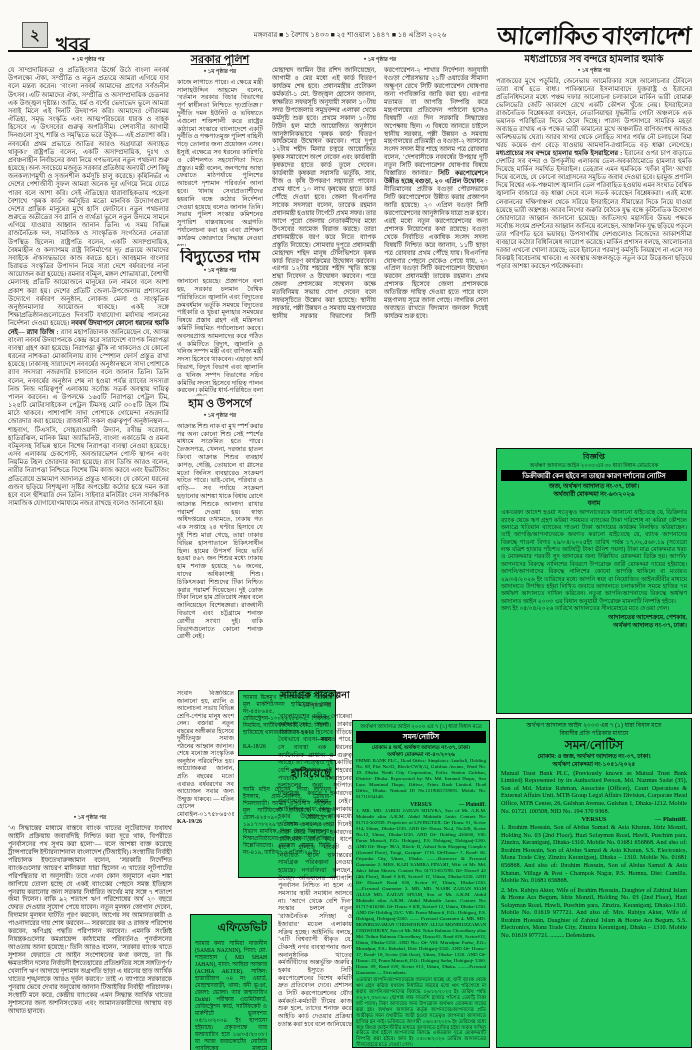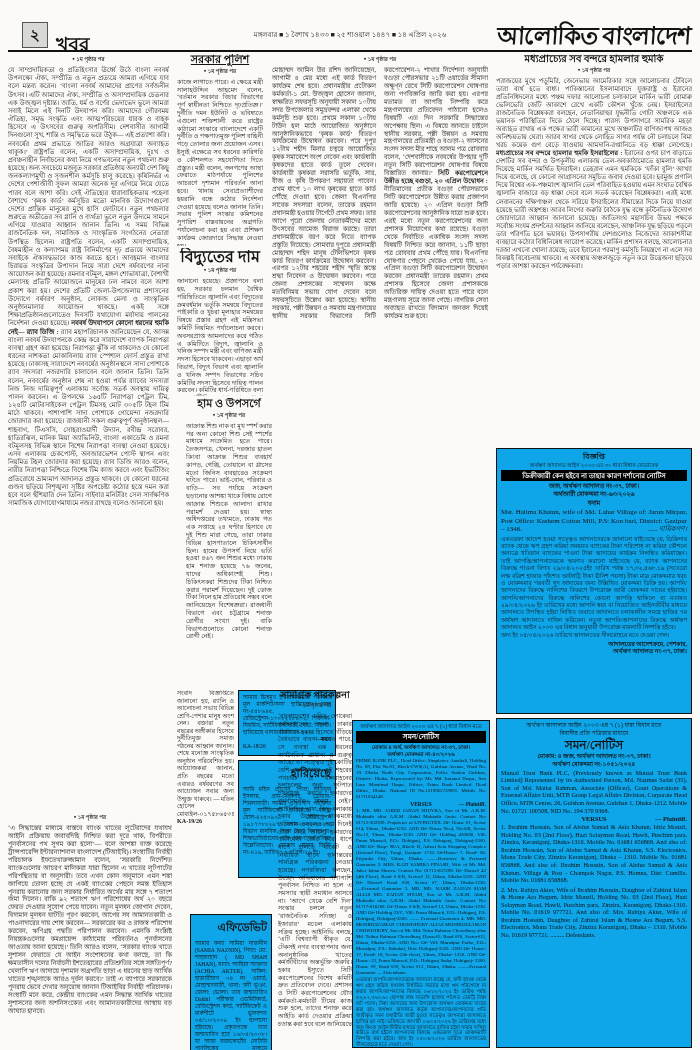--- a/index.html
+++ b/index.html
@@ -14,21 +14,21 @@
   #dateline{position:absolute;left:0;right:0;top:13px;text-align:center;font-size:7px;color:#222;}
   #logo{position:absolute;right:2px;top:1px;font-size:24px;font-weight:900;letter-spacing:-1px;transform:skewX(-4deg);}
   
   .headline{font-weight:bold;text-align:center;line-height:1.08;margin:0 0 1px 0;}
   .marker{text-align:center;font-size:5.6px;font-weight:bold;color:#333;margin:1px 0 2px 0;}
   .marker::before{content:"\25CF  ";font-size:4.5px;vertical-align:1px;}
   .body{font-size:6.6px;line-height:1.24;text-align:justify;word-spacing:-0.2px;}
   .body b{font-weight:bold;}
   .cols2{column-count:2;column-gap:8px;}
   
-  .box{border:1px solid #111;background:#0ea5e9;padding:3px 4px;box-sizing:border-box;}
+  .box{border:1px solid #111;background:#22c55e;padding:3px 4px;box-sizing:border-box;}
   .boxtitle{font-weight:bold;text-align:right;font-size:11px;margin:1px 0 2px 0;}
   .tiny{font-size:5.6px;line-height:1.25;text-align:justify;}
   .tiny-r{font-size:5.6px;line-height:1.3;text-align:right;font-weight:bold;}
   .bar{background:#000;color:#fff;font-weight:bold;text-align:center;font-size:6.8px;line-height:1.35;padding:1px 2px;margin:1px 0;}
   .cline{text-align:center;font-size:6.2px;font-weight:bold;line-height:1.3;}
   .csmall{text-align:center;font-size:5.4px;line-height:1.3;}
   .legal{font-size:5.9px;line-height:1.22;text-align:justify;}
   .legal5{font-size:4.9px;line-height:1.22;text-align:justify;}
   .versus{display:flex;justify-content:center;position:relative;font-weight:bold;font-size:6.4px;margin:1px 0;}
   .versus .pl{position:absolute;right:0;font-weight:bold;}
@@ -61,21 +61,21 @@
     <div class="marker">১ম পৃষ্ঠার পর</div>
     <div class="body" style="font-size:6.3px;">কাজে লাগাতে পারে। এ ক্ষেত্রে মন্ত্রী সালাহউদ্দিন আহমেদ বলেন, ‘বর্তমান সরকার বিচার বিভাগের পূর্ণ স্বাধীনতা নিশ্চিতে দৃঢ়প্রতিজ্ঞ।’ দুর্নীতি দমন ইউনিট ও ভবিষ্যতে এগুলো শক্তিশালী করে রাষ্ট্রের কাঠামো সংস্কারে বাংলাদেশে একটি দুর্নীতি ও পক্ষপাতমুক্ত পুলিশ বাহিনী গড়ে তোলার জন্য প্রয়োজন এসব। ইস্যুই এক্ষেত্রে সব ধরনের কারিগরি ও কৌশলগত সহযোগিতা দিতে প্রস্তুত। মন্ত্রী বলেন, জনগণের আস্থা ফেরাতে মাঠপর্যায়ে পুলিশের আচরণে দৃশ্যমান পরিবর্তন আনা হবে। থানায় সেবাপ্রত্যাশীদের হয়রানি বন্ধে কঠোর নির্দেশনা দেওয়া হয়েছে বলেও জানান তিনি। সভায় পুলিশ সংস্কার কমিশনের সুপারিশ বাস্তবায়নের অগ্রগতি পর্যালোচনা করা হয় এবং প্রশিক্ষণ কার্যক্রম জোরদারে সিদ্ধান্ত নেওয়া হয়।</div>
   </div>
 
   <div class="abs" style="left:177px;top:248px;width:86px;height:148px;">
     <div class="headline" style="font-size:16px;">বিদ্যুতের দাম</div>
     <div class="marker">১ম পৃষ্ঠার পর</div>
     <div class="body" style="font-size:6.3px;">জানানো হয়েছে। প্রজ্ঞাপনে বলা হয়, সরকার চলমান বৈশ্বিক পরিস্থিতিতে জ্বালানি এবং বিদ্যুতের ক্রমবর্ধমান ভর্তুকি সমন্বয়ে বিদ্যুতের পাইকারি ও খুচরা মূল্যহার সমন্বয়ের বিষয়ে প্রস্তাব গ্রহণ এই মন্ত্রিসভা কমিটি নিয়মিত পর্যালোচনা করবে। অবসরপ্রাপ্ত আমলাদের করে গঠিত এ কমিটিতে বিদ্যুৎ, জ্বালানি ও খনিজ সম্পদ মন্ত্রী এবং বাণিজ্য মন্ত্রী সদস্য হিসেবে থাকবেন। এছাড়া অর্থ বিভাগ, বিদ্যুৎ বিভাগ এবং জ্বালানি ও খনিজ সম্পদ বিভাগের সচিব কমিটির সদস্য হিসেবে দায়িত্ব পালন করবেন। কমিটির ধার্য-পরিধিতে বলা হয়, অর্থনীতিতে চাপ কমাতে ধাপে ধাপে মূল্যহার সমন্বয়ের সুপারিশ করবে। বিইআরসি শুনানি শেষে নতুন মূল্যহার ঘোষণা করা হবে বলে সংশ্লিষ্ট সূত্রে জানা গেছে।</div>
   </div>
 
-  <div class="abs" style="left:186px;top:398px;width:86px;height:288px;">
+  <div class="abs" style="left:177px;top:398px;width:86px;height:288px;">
     <div class="headline" style="font-size:11px;">হাম ও উপসর্গে</div>
     <div class="marker">১ম পৃষ্ঠার পর</div>
     <div class="body" style="font-size:6.3px;">আক্রান্ত শিশু নাক বা মুখ স্পর্শ করার পর অন্য কোনো শিশু সেই স্পর্শের মাধ্যমে সংক্রমিত হতে পারে। তৈজসপত্র, খেলনা, দরজার হাতল কিংবা আক্রান্ত শিশুর ব্যবহার্য কাপড়, গেঞ্জি, তোয়ালে বা গ্লাসের মতো জিনিস ব্যবহারেও সংক্রমণ ঘটতে পারে। ভাই-বোন, পরিবার ও বাড়ি— সব পর্যায়ে সংক্রমণ ছড়ানোর আশঙ্কা থাকে বিধায় রোগে আক্রান্ত শিশুকে আলাদা রাখার পরামর্শ দেওয়া হয়। স্বাস্থ্য অধিদপ্তরের তথ্যমতে, ঢাকায় গত এক সপ্তাহে ২৪ ঘণ্টার হিসাবে যে দুই শিশু মারা গেছে, তারা ঢাকার বিভিন্ন হাসপাতালে চিকিৎসাধীন ছিল। হামের উপসর্গ নিয়ে ভর্তি হওয়া ৪৬৭ জন শিশুর মধ্যে ঢাকায় হাম শনাক্ত হয়েছে ৭৬ জনের, যাদের অধিকাংশই শিশু। চিকিৎসকরা শিশুদের টিকা নিশ্চিত করার পরামর্শ দিয়েছেন। দুই ডোজ টিকা নিলে হাম প্রতিরোধ সম্ভব বলে জানিয়েছেন বিশেষজ্ঞরা। রাজধানী বিভাগে এবং চট্টগ্রামে শনাক্ত রোগীর সংখ্যা দুই। বাকি বিভাগগুলোতে কোনো শনাক্ত রোগী নেই।</div>
   </div>
 
   <div class="abs" style="left:177px;top:690px;width:57px;height:188px;">
     <div class="body" style="font-size:6.1px;">সংবাদ বিজ্ঞপ্তিতে জানানো হয়, র‍্যালি ও আলোচনা সভায় বিভিন্ন শ্রেণি-পেশার মানুষ অংশ নেন। বক্তারা নতুন বছরের অঙ্গীকার হিসেবে দুর্নীতিমুক্ত সমাজ গঠনের আহ্বান জানান। শেষে মনোজ্ঞ সাংস্কৃতিক অনুষ্ঠান পরিবেশিত হয়। আয়োজকরা জানান, প্রতি বছরের মতো এবারও বর্ষবরণের সব আয়োজন সবার জন্য উন্মুক্ত থাকবে। — মতিন হোসেন মোবাইল-০১৭৫৮৬৫৩৪০৬</div>
     <div style="font-size:6.1px;font-weight:bold;">KA-19/26</div>
   </div>
 
@@ -115,21 +115,20 @@
     <div class="body" style="font-size:6.5px;"><span>পরাজয়ের মুখে পড়ুমিরি, জেনেভায় আমেরিকার সঙ্গে আলোচনার টেবিলে তারা ব্যর্থ হতে বাধ্য। পাকিস্তানের ইসলামাবাদে যুক্তরাষ্ট্র ও ইরানের প্রতিনিধিদলের মধ্যে পঞ্চম দফার আলোচনা চলাকালে মার্কিন ভারী বোমারু ভেলিভেরি জেটি আকাশে রেখে একটি কৌশল খুঁজে নেয়। ইসরাইলের রাজনৈতিক বিশ্লেষকরা বলছেন, নেতানিয়াহুর যুদ্ধনীতি গোটা অঞ্চলকে এক ভয়ানক পরিস্থিতির দিকে ঠেলে দিচ্ছে। পারস্য উপসাগরে সামরিক মহড়া অব্যাহত রাখায় এক পক্ষের ভারী কামানের মুখে অঞ্চলটির বাণিজ্যপথ আজও অনিশ্চয়তায় ঘেরা। আরব সাগর থেকে লোহিত সাগর পর্যন্ত নৌ চলাচলে বিমা খরচ কয়েক গুণ বেড়ে যাওয়ায় আমদানি-রপ্তানিতে বড় ধাক্কা লেগেছে। </span><b>মধ্যপ্রাচ্যের সব বন্দরে হামলার হুমকি ইসরাইলের : </b><span>ইরানের ওপর চাপ বাড়াতে দেশটির সব বন্দর ও উপকূলীয় এলাকায় তেল-অবকাঠামোতে হামলার হুমকি দিয়েছে মার্কিন সমর্থিত ইসরাইল। তেহরান এমন হুমকিকে ‘ফাঁকা বুলি’ আখ্যা দিয়ে বলেছে, যে কোনো আগ্রাসনের সমুচিত জবাব দেওয়া হবে। হরমুজ প্রণালি দিয়ে বিশ্বের এক-পঞ্চমাংশ জ্বালানি তেল পরিবাহিত হওয়ায় এমন সংঘাত বৈশ্বিক জ্বালানি বাজারে বড় ধাক্কা দেবে বলে সতর্ক করেছেন বিশ্লেষকরা। এরই মধ্যে লেবাননের দক্ষিণাঞ্চল থেকে সরিয়ে ইসরাইলের সীমান্তের দিকে নিয়ে যাওয়া হয়েছে ভারী অস্ত্রশস্ত্র। আরব লিগের জরুরি বৈঠকে যুদ্ধ বন্ধে কূটনৈতিক উদ্যোগ জোরদারের আহ্বান জানানো হয়েছে। জাতিসংঘ মহাসচিব উভয় পক্ষকে সর্বোচ্চ সংযম প্রদর্শনের আহ্বান জানিয়ে বলেছেন, আঞ্চলিক যুদ্ধ ছড়িয়ে পড়লে তার পরিণতি হবে ভয়াবহ। উপসাগরীয় দেশগুলোও নিজেদের আকাশসীমা ব্যবহারে কঠোর বিধিনিষেধ আরোপ করেছে। মার্কিন প্রশাসন বলছে, আলোচনার দরজা এখনো খোলা রয়েছে; তবে ইরানের পরমাণু কর্মসূচি নিয়ন্ত্রণে না এলে সব বিকল্পই বিবেচনায় থাকবে। এ অবস্থায় অঞ্চলজুড়ে নতুন করে উত্তেজনা ছড়িয়ে পড়ার আশঙ্কা করছেন পর্যবেক্ষকরা।</span></div>
   </div>
 
   <div class="abs box" style="left:496px;top:448px;width:196px;height:266px;">
     <div class="cline" style="font-size:7.5px;">বিজ্ঞপ্তি</div>
     <div class="csmall">অর্থঋণ আদালত আইন ২০০৩ এর ৩০ ধারা বিধান মোতাবেক</div>
     <div class="bar">ডিক্রীজারী কেন হইবে না তাহার কারণ দর্শানোর নোটিস</div>
     <div class="cline">জজ, অর্থঋণ আদালত নং-৩৭, ঢাকা।</div>
     <div class="cline">অর্থজারী মোকদ্দমা নং-৬৩/২০২৬</div>
     <div class="cline" style="margin:1px 0;">বনাম</div>
-    <div class="legal" style="font-size:7px;"><span>Mst. Halima Khatun,  wife of Md. Lahar Village of: Jarun Mirpur, Post Office: Kashem Cotton Mill, P.S: Kon bari, District: Gazipur – 1346.</span> <span style="float:right;font-style:italic;">..... দায়িকগণ।</span></div>
     <div class="tiny" style="font-size:5.9px;margin-top:2px;">একতরফা আদেশ হওয়া সত্ত্বেও আপনাদেরকে জানানো যাইতেছে যে, ডিক্রিদার ব্যাংক থেকে ঋণ গ্রহণ করিয়া সময়মত ব্যাংকের টাকা পরিশোধ না করিয়া কৌশলে অন্যত্রে খতিয়ান ব্যাংকের পাওনা টাকা আদায়ের কার্যক্রম নিলম্বিত করিয়াছেন। তাই আপত্তি/আপনাদেরকে অবগত করানো যাইতেছে যে, ব্যাংক আপনাদের বিরুদ্ধে পাওনা বিগত ২৯/০৪/২০২৫ইং তারিখ পর্যন্ত ১৭,৩২,৫৬৮.১৯ (সতেরো লক্ষ বত্রিশ হাজার পাঁচশত আটষট্টি টাকা ঊনিশ পয়সা) টাকা মাত্র মোকদ্দমার খরচ ও মোকদ্দমার পরবর্তী সুদ আদায়ের জন্য উল্লিখিত মোকদ্দমা ডিক্রি হয়। আপনি/আপনাদের বিরুদ্ধে নালিশের বিবরণে উপরোক্ত জারী মোকদ্দমা দায়ের হইয়াছে। আপনি/আপনাদের বিরুদ্ধে নালিশের কোনো আপত্তি থাকিলে বা মতামত ২৯/০৪/২০২৬ ইং তারিখের মধ্যে আপনি স্বয়ং বা নিয়োজিত আইনজীবীর মাধ্যমে আদালতে উপস্থিত হইয়া লিখিত জবাবে আদালতে চলাকালীন সময়ে হাজির ৭ম অর্থঋণ আদালতে দাখিল করিবেন। নতুবা আপনি/আপনাদের বিরুদ্ধে অর্থঋণ আদালত আইন ২০০৩ এর বিধান অনুযায়ী উপরোক্ত মামলাটি নিষ্পত্তি হইবে।</div>
     <div class="tiny" style="font-size:5.9px;">অদ্য ইং ০৫/০৪/২০২৬ তারিখে আদালতের সীলমোহরে মতে দেওয়া গেল।</div>
     <div class="signblock">
       <div>আদালতের আদেশক্রমে, পেশকার,</div>
       <div>অর্থঋণ আদালত নং-৩৭, ঢাকা।</div>
     </div>
   </div>
 
   <div class="abs box" style="left:352px;top:720px;width:138px;height:328px;padding:2px 3px;">
     <div class="csmall">অর্থঋণ আদালত আইন ২০০৩ এর ৭ (১) ধারা বিধান মতে</div>

